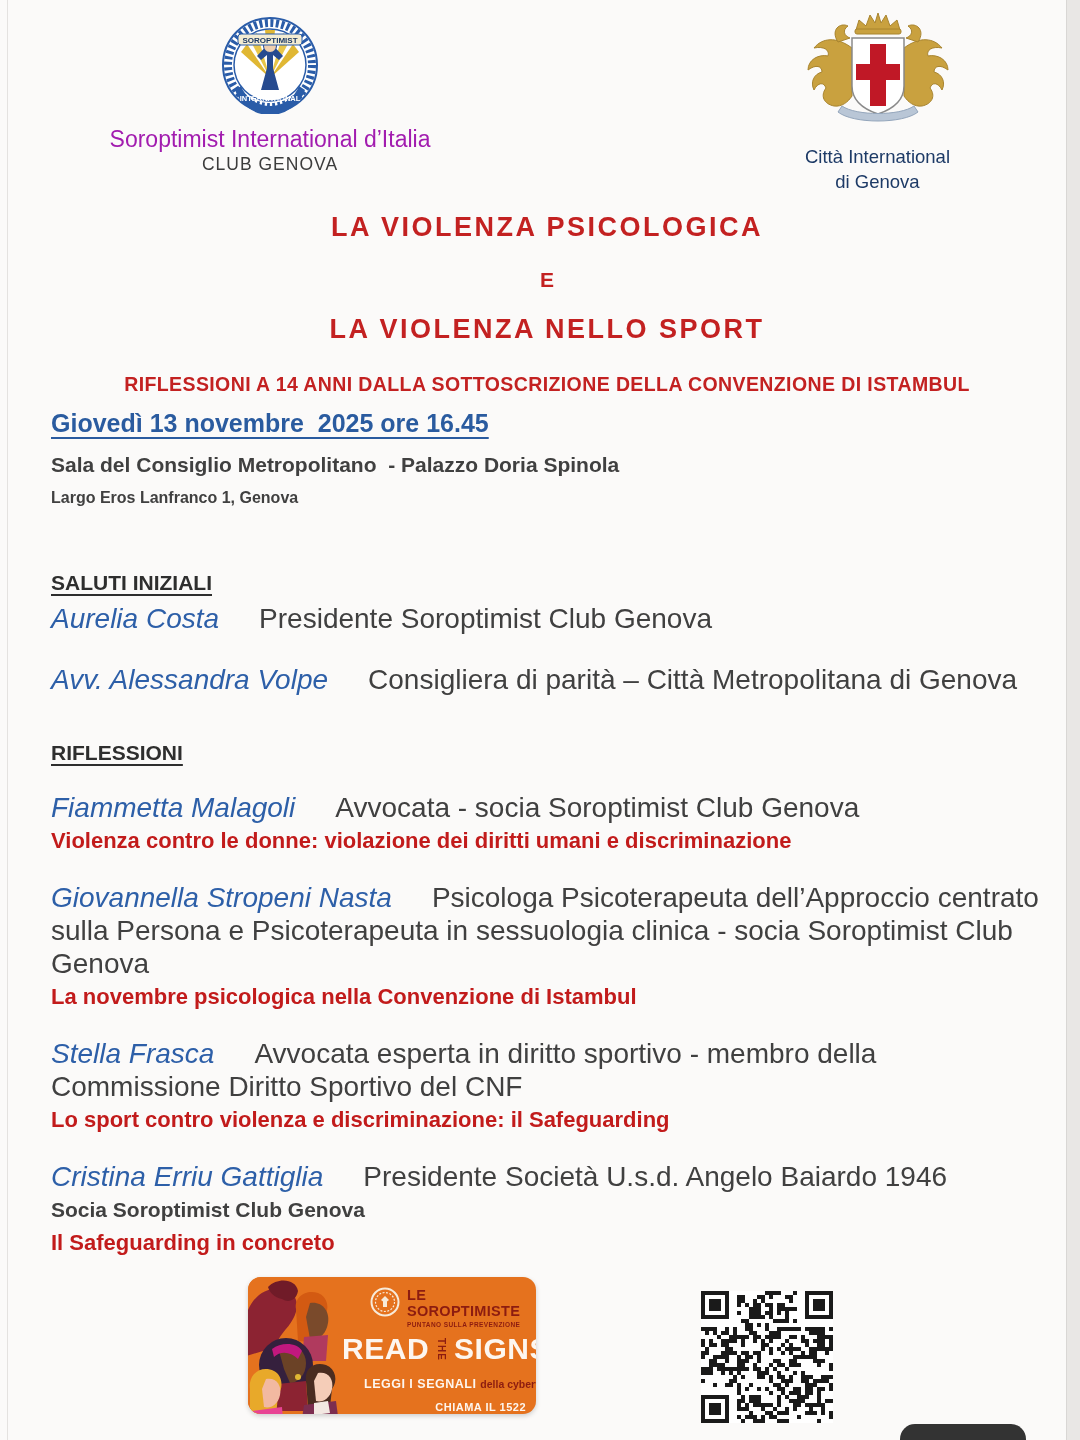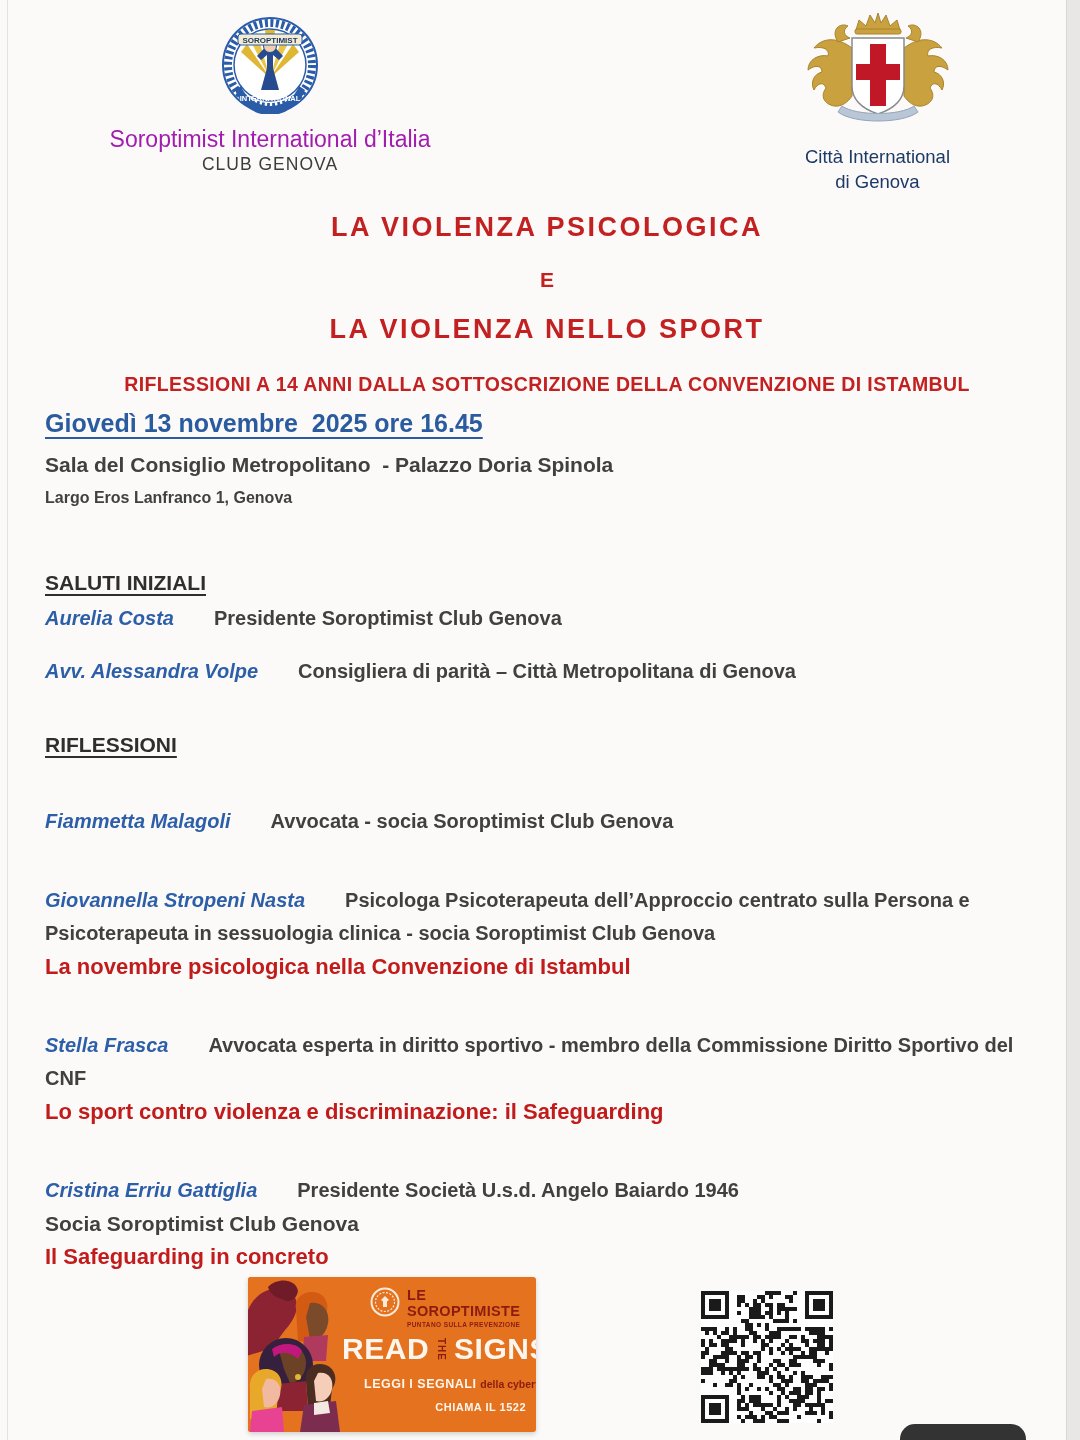--- a/index.html
+++ b/index.html
@@ -21,39 +21,39 @@
   .crest-caption{margin-top:6px;font-size:18.5px;color:#1d3a66;line-height:25px;}
 
   
   .titles{position:absolute;left:0;top:212px;width:1094px;text-align:center;}
   .title-main{font-size:27px;font-weight:bold;letter-spacing:2.5px;color:#c32121;line-height:30px;}
   .title-e{font-size:21px;font-weight:bold;color:#c32121;margin-top:26px;line-height:24px;}
   .title-main2{margin-top:22px;}
   .title-sub{font-size:19.5px;font-weight:bold;letter-spacing:0.4px;color:#c32121;margin-top:28px;line-height:24px;}
 
   
-  .content{position:absolute;left:45px;top:407px;width:992px;}
+  .content{position:absolute;left:51px;top:407px;width:992px;}
   .pre{white-space:pre-wrap;}
   .date-line{font-size:25px;font-weight:bold;color:#2a5b9f;text-decoration:underline;text-underline-offset:5px;line-height:32px;}
   .venue{font-size:21px;font-weight:bold;color:#404040;line-height:33px;margin-top:9px;}
   .addr{font-size:16px;font-weight:bold;color:#404040;line-height:33px;}
 
   .sec-heading{font-size:21px;font-weight:bold;color:#2e2e2e;text-decoration:underline;text-underline-offset:4px;line-height:28px;}
   .saluti-heading{margin-top:55px;}
   .interventi-heading{margin-top:43px;}
 
-  .person{font-size:20px;font-weight:bold;color:#404040;line-height:33px;margin-top:5px;}
+  .person{font-size:28px;font-weight:normal;color:#404040;line-height:33px;margin-top:5px;}
   .person .name{font-style:italic;color:#2d5fa8;margin-right:40px;}
-  .person-block{margin-top:46px;}
+  .person-block{margin-top:24px;}
   .person-block:first-of-type{margin-top:4px;}
   .talk{font-size:22px;font-weight:bold;color:#c21b1b;line-height:33px;}
   .role2{font-size:21px;font-weight:bold;color:#404040;line-height:33px;}
 
   
-  .banner{position:absolute;left:248px;top:1277px;width:288px;height:155px;background:#e5721e;border-radius:3px;overflow:hidden;box-shadow:0 2px 5px rgba(0,0,0,0.18);}
+  .banner{position:absolute;left:248px;top:1277px;width:288px;height:137px;background:#e5721e;border-radius:13px;overflow:hidden;box-shadow:0 2px 5px rgba(0,0,0,0.18);}
   .banner-art{position:absolute;left:0;top:0;width:118px;height:155px;}
   .banner-text{position:absolute;left:108px;top:0;right:0;bottom:0;}
   .banner-brand-row{position:absolute;left:6px;top:10px;right:6px;display:flex;align-items:flex-start;}
   .banner-emblem{flex:0 0 auto;margin-right:7px;margin-left:8px;}
   .banner-brand{font-size:14.5px;font-weight:bold;color:#8c1c10;letter-spacing:0.3px;line-height:16px;}
   .banner-brand-sub{font-size:6.5px;font-weight:bold;color:#8c1c10;letter-spacing:0.4px;margin-top:2px;}
   .banner-big{position:absolute;left:4px;top:55px;right:4px;display:flex;align-items:center;justify-content:center;}
   .banner-big .w{font-size:30px;font-weight:bold;color:#fdf6ef;letter-spacing:0.5px;}
   .banner-big .the{font-size:10px;font-weight:bold;color:#8c1c10;transform:rotate(90deg);margin:0 1px;letter-spacing:1px;}
   .banner-line1{position:absolute;left:8px;top:97px;right:4px;white-space:nowrap;}
@@ -150,20 +150,21 @@
   <p class="person">
     <span class="name">Avv. Alessandra Volpe</span><span>Consigliera di parità – Città Metropolitana di Genova</span>
   </p>
 
   <div class="sec-heading interventi-heading">RIFLESSIONI</div>
 
   <div class="person-block">
     <p class="person" style="margin:0;">
       <span class="name">Fiammetta Malagoli</span><span>Avvocata - socia Soroptimist Club Genova</span>
     </p>
+    <div class="talk">Violenza contro le donne: violazione dei diritti umani e discriminazione</div>
   </div>
 
   <div class="person-block">
     <p class="person" style="margin:0;">
       <span class="name">Giovannella Stropeni Nasta</span><span>Psicologa Psicoterapeuta dell’Approccio centrato sulla Persona e Psicoterapeuta in sessuologia clinica - socia Soroptimist Club Genova</span>
     </p>
     <div class="talk">La novembre psicologica nella Convenzione di Istambul</div>
   </div>
 
   <div class="person-block">

